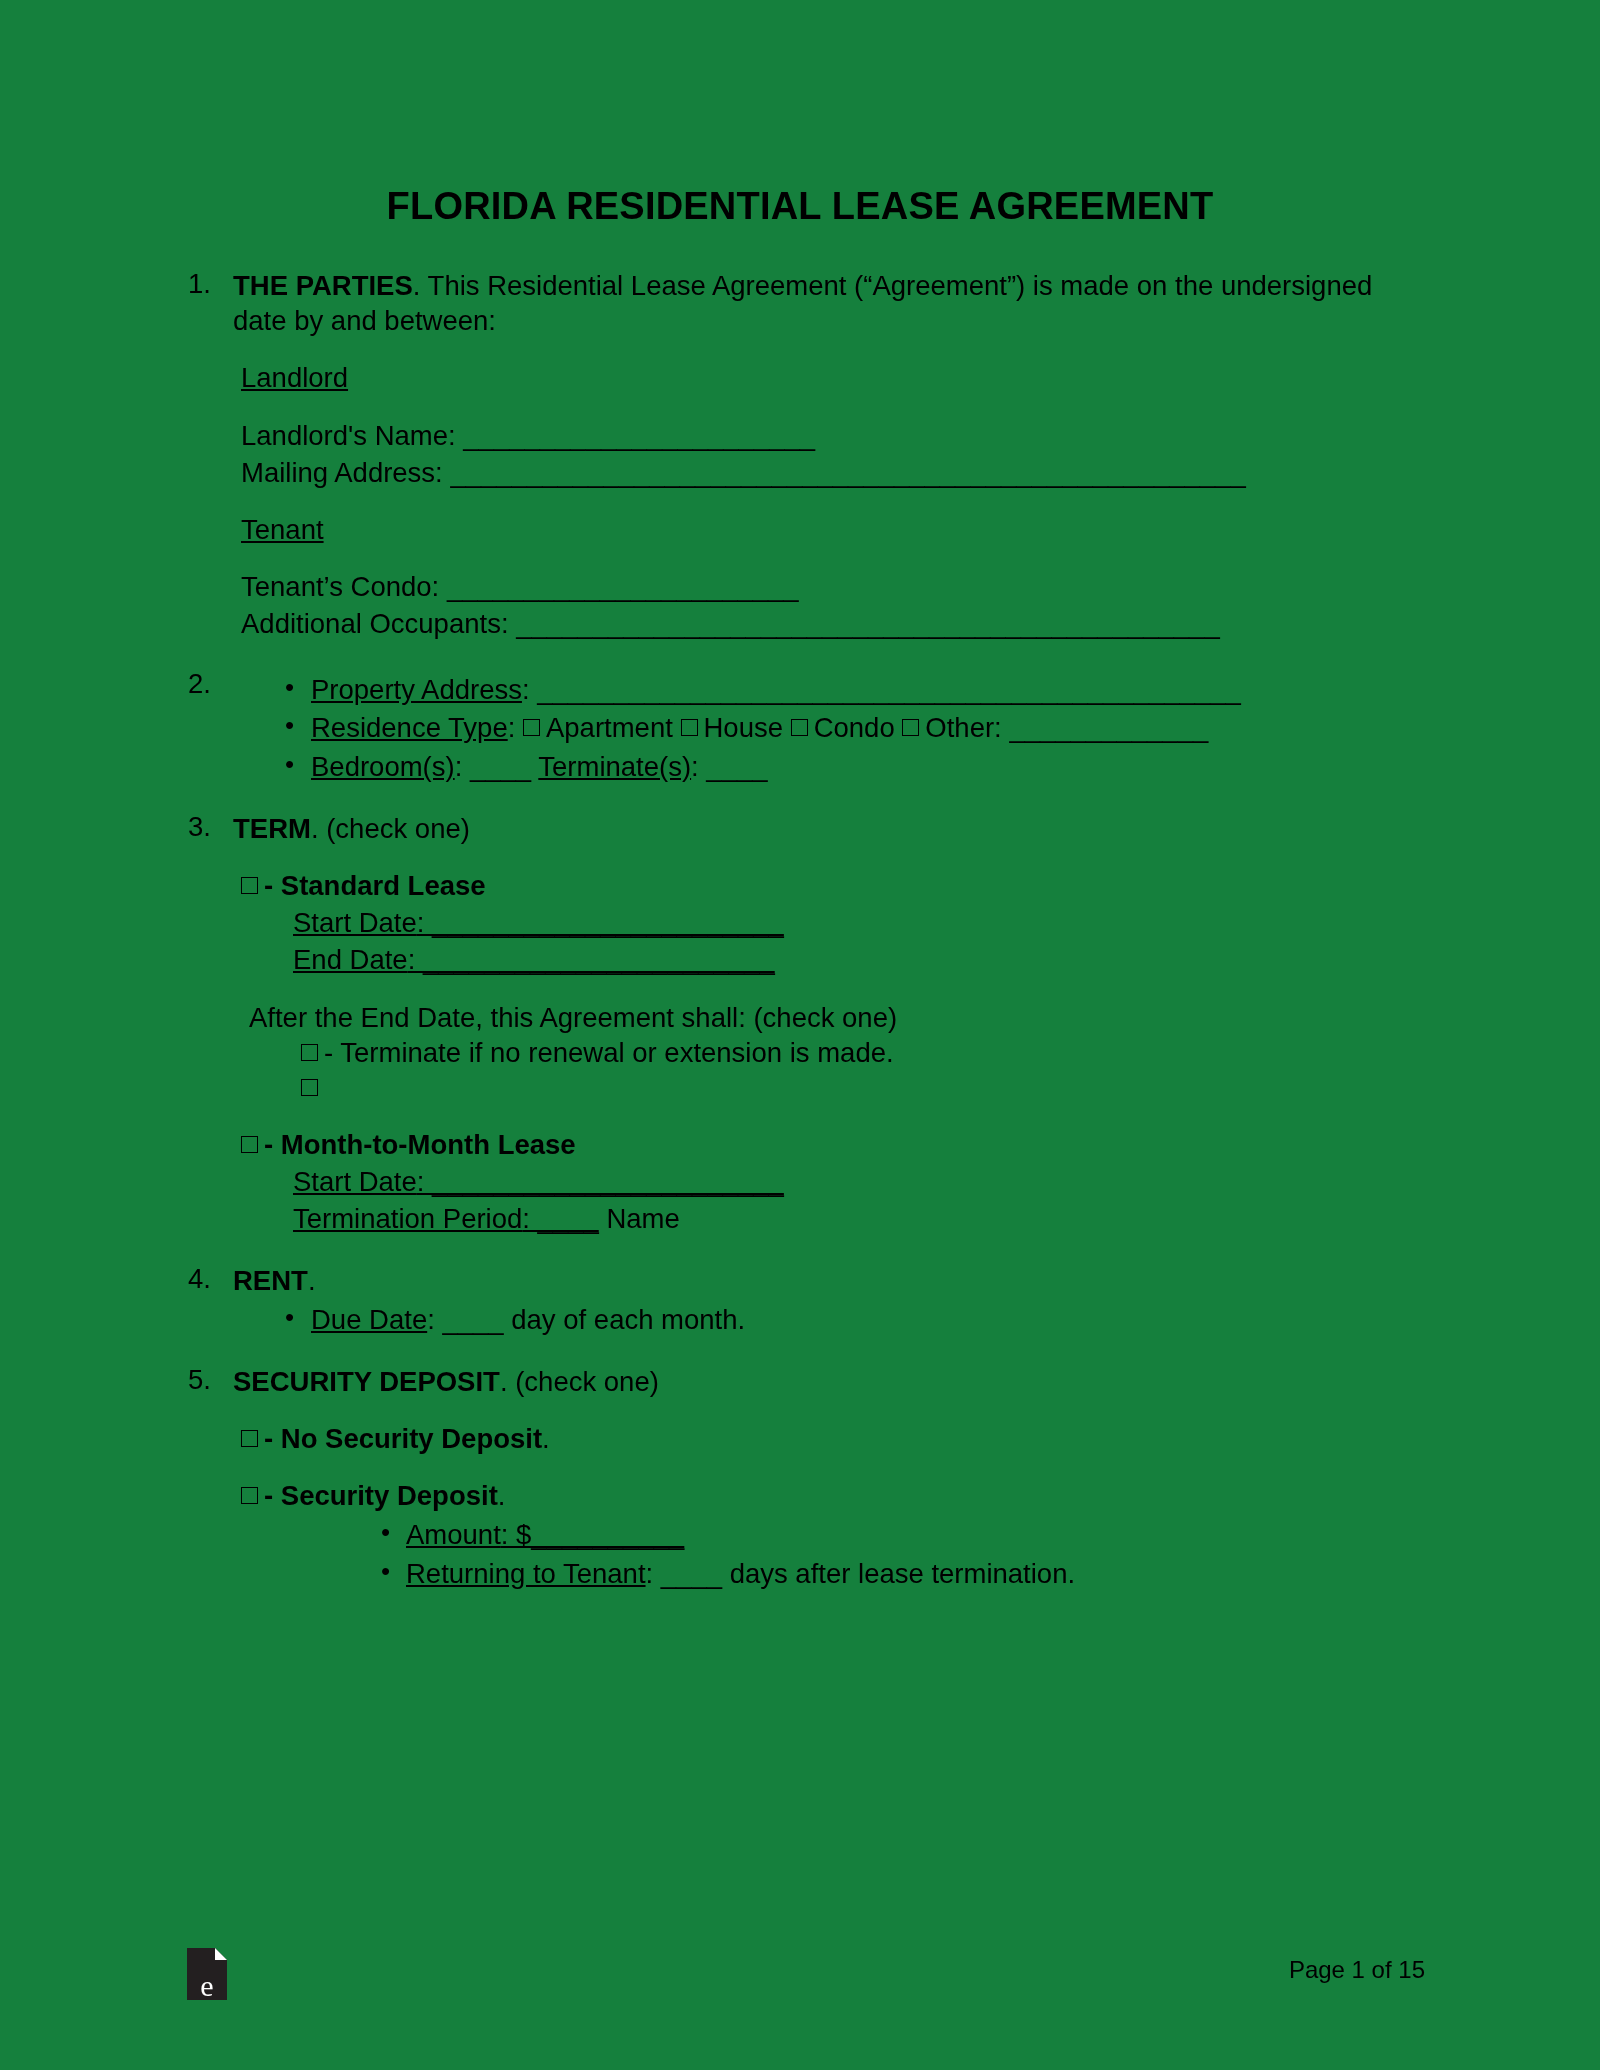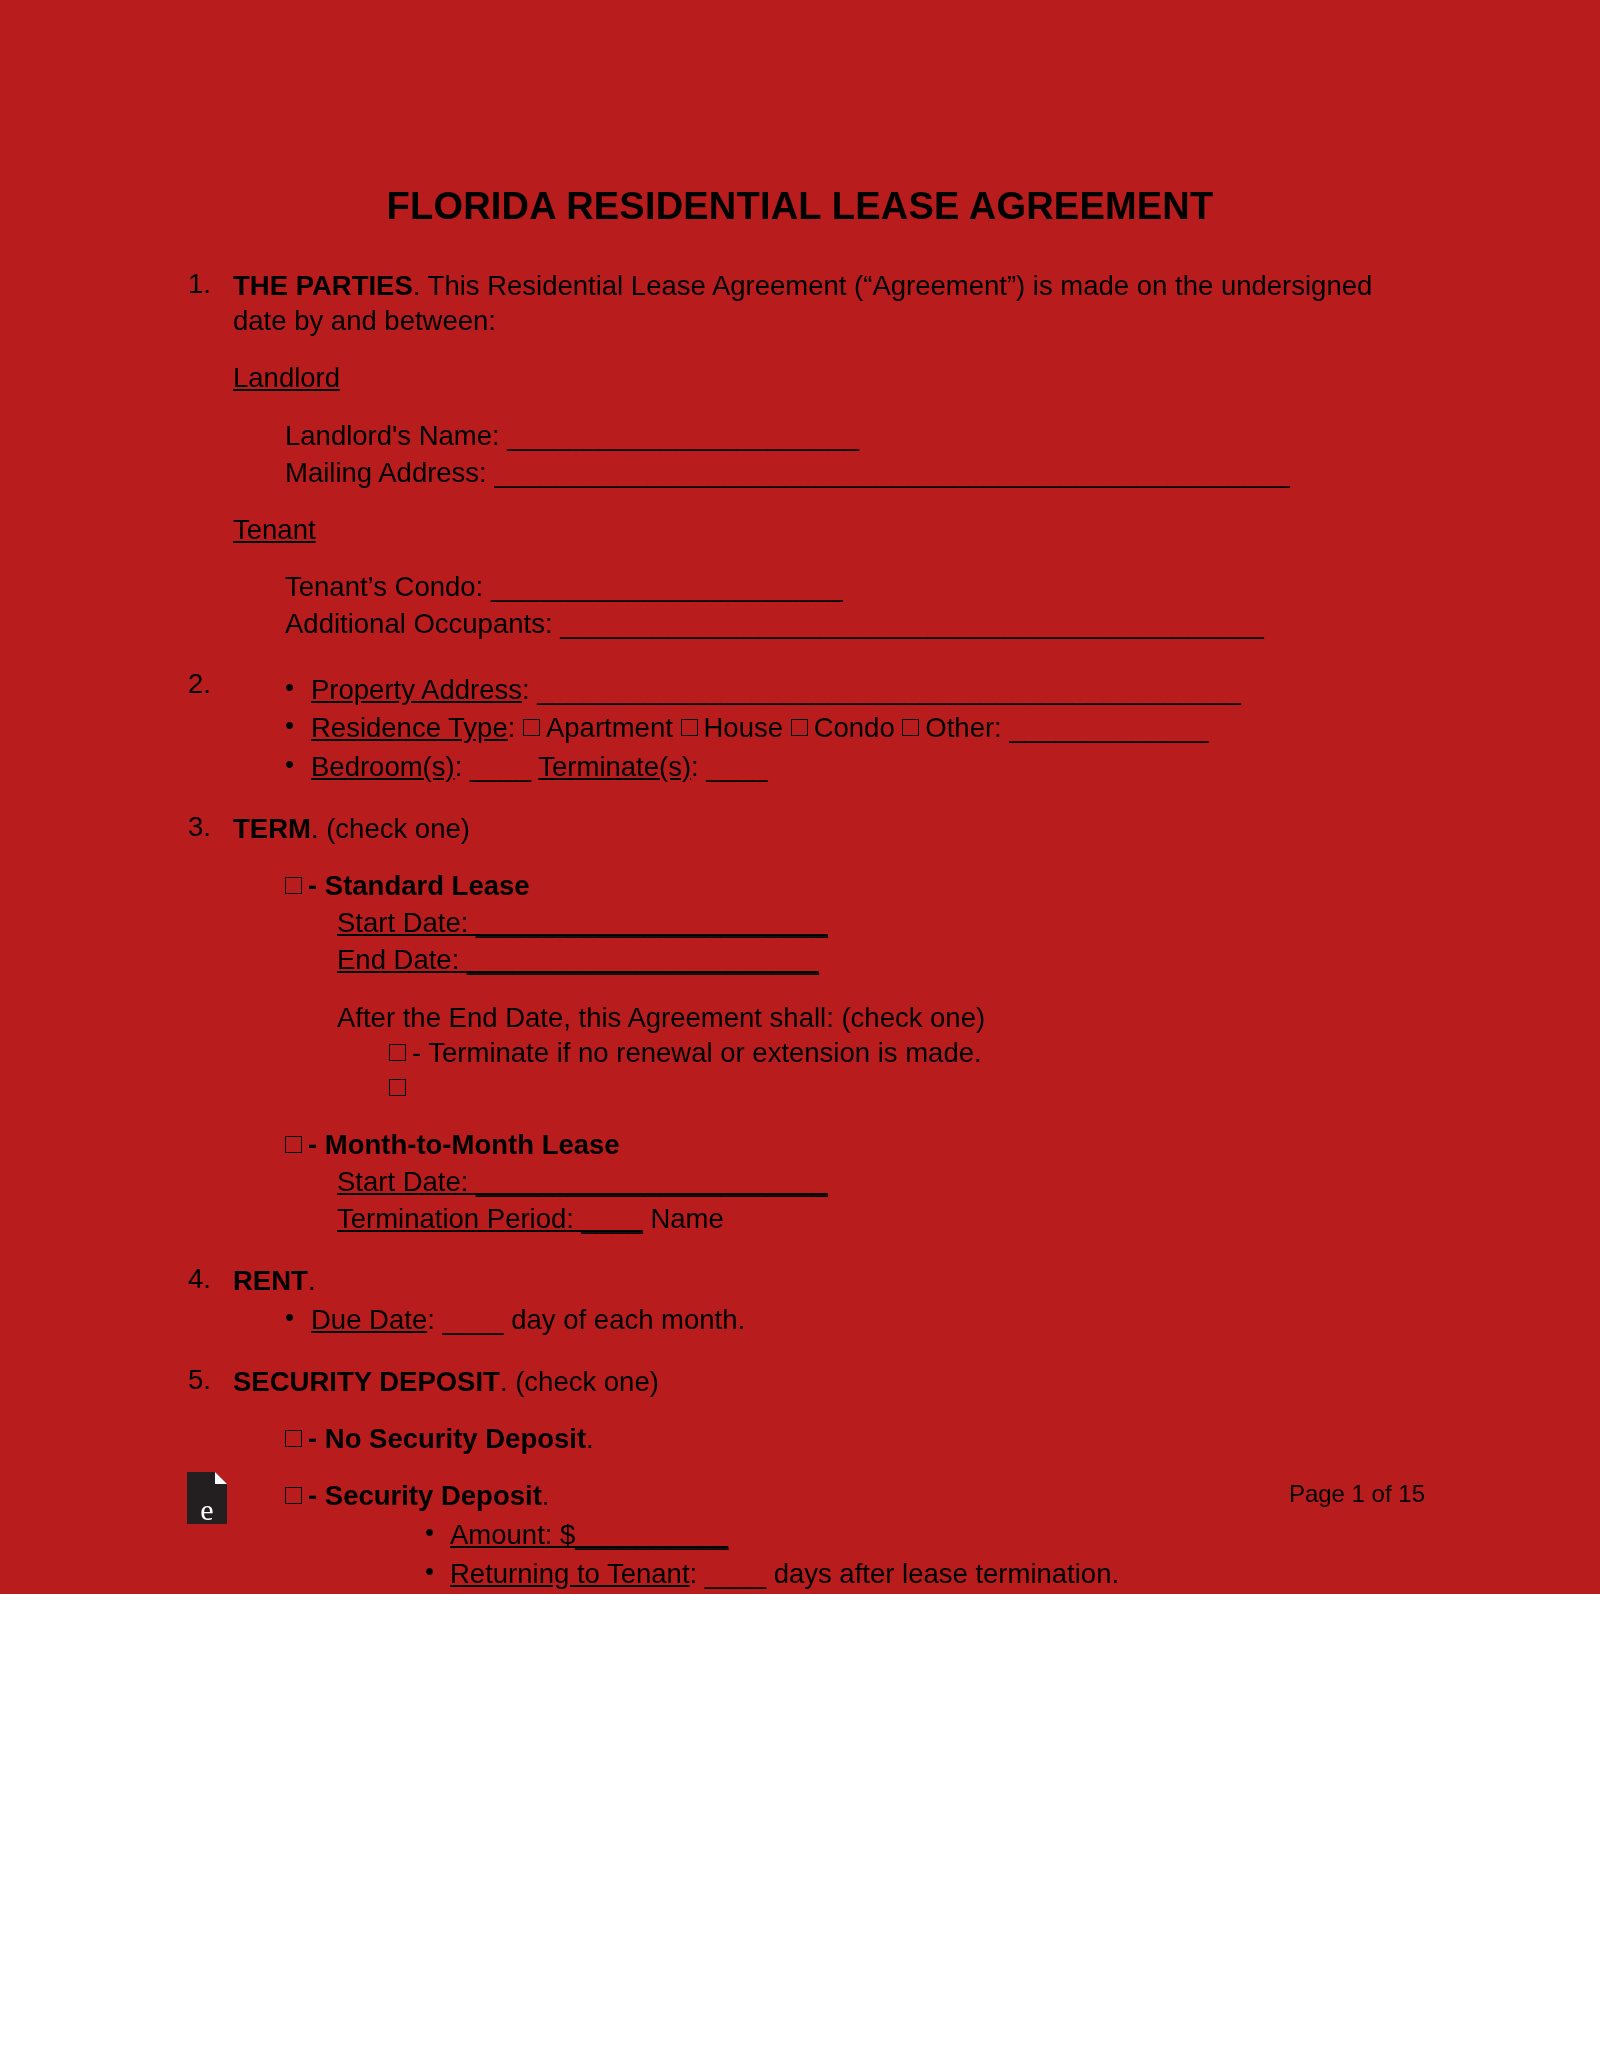--- a/index.html
+++ b/index.html
@@ -7,22 +7,22 @@
     padding: 0;
     background: #ffffff;
   }
   body {
     font-family: "Liberation Sans", sans-serif;
     color: #000000;
   }
   .page {
     position: relative;
     width: 1600px;
-    height: 1594px;
-    background: #b91c1c;
+    height: 2070px;
+    background: #15803d;
     box-sizing: border-box;
     padding: 150px 175px 0 175px;
     overflow: hidden;
   }
   .doc-title {
     text-align: center;
     font-size: 38px;
     font-weight: bold;
     letter-spacing: 0.2px;
     margin: 35px 0 40px 0;
@@ -42,21 +42,21 @@
     box-sizing: border-box;
   }
   .section-body {
     flex: 1 1 auto;
     font-size: 27.5px;
     line-height: 1.28;
   }
   b, .b { font-weight: bold; }
   .u { text-decoration: underline; }
   .indent1 { margin-left: 52px; }
-  .sub-block { margin-top: 22px; }
+  .sub-block { margin-top: 22px; margin-left: 8px; }
   .line-row { margin-top: 2px; }
   .chk {
     display: inline-block;
     width: 17px;
     height: 17px;
     border: 1.6px solid #000;
     margin-right: 6px;
     position: relative;
     top: -2px;
     vertical-align: middle;

